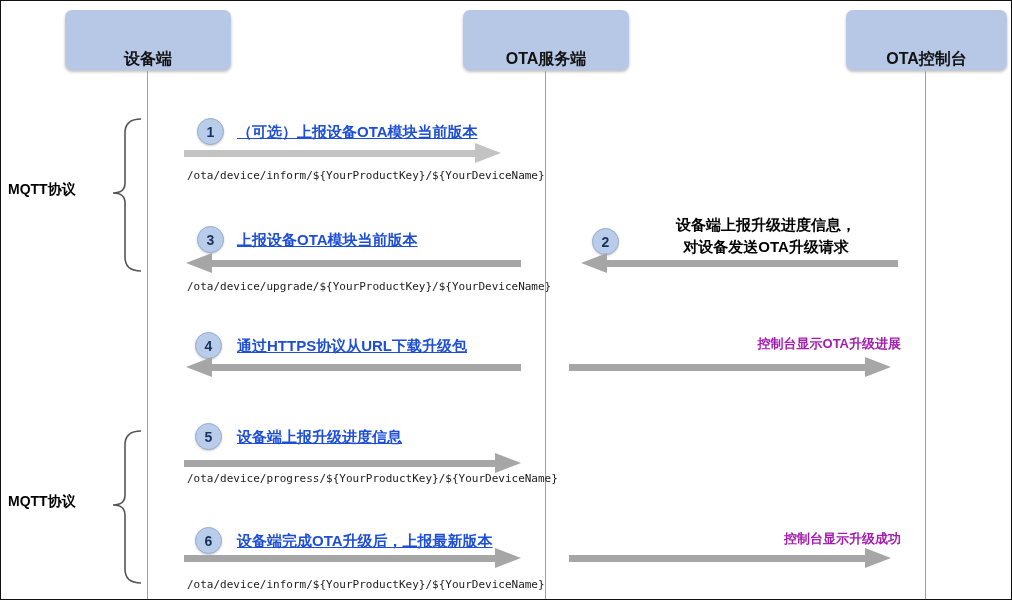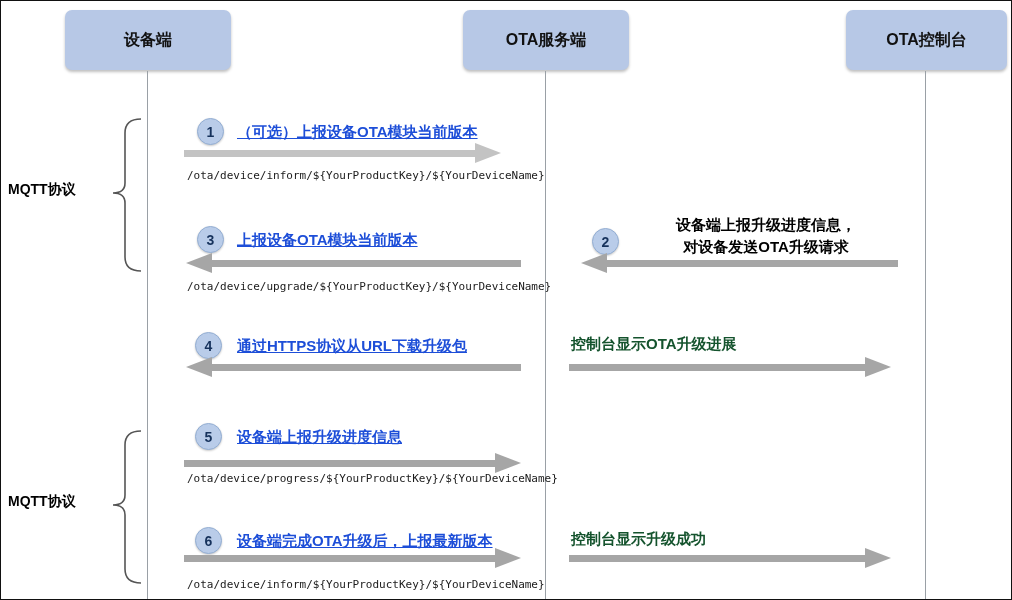--- a/index.html
+++ b/index.html
@@ -11,21 +11,21 @@
     box-sizing:border-box;
     font-family:"Liberation Sans","DejaVu Sans",sans-serif;
     overflow:hidden;
     margin:0 auto;
   }
   .actor-box{
     position:absolute;
     height:60px;
     background:#b7c8e6;
     border-radius:7px;
-    display:flex;align-items:center;justify-content:center;
+    display:flex;align-items:flex-end;justify-content:center;
     font-weight:bold;font-size:16px;color:#111;
     box-shadow:0 2px 3px rgba(0,0,0,0.25);
   }
   .lifeline{
     position:absolute;
     width:1px;top:70px;height:530px;
     background:#9aa0a6;
   }
   .step-circle{
     position:absolute;
@@ -65,22 +65,22 @@
   .arrow .head-left{
     width:0;height:0;
     border-top:10px solid transparent;
     border-bottom:10px solid transparent;
     border-right:26px solid #a6a6a6;
   }
   .arrow.light .bar{background:#c3c3c3;}
   .arrow.light .head-right{border-left-color:#c3c3c3;}
   .side-label{
     position:absolute;
-    font-weight:bold;font-size:15px;color:#14532d;
-    text-align:left;width:330px;white-space:nowrap;
+    font-weight:bold;font-size:13px;color:#a21caf;
+    text-align:right;width:330px;white-space:nowrap;
   }
   .brace{position:absolute;}
   .brace-label{
     position:absolute;
     font-weight:bold;font-size:14px;color:#000;white-space:nowrap;
   }
 </style>
 </head>
 <body>
 

